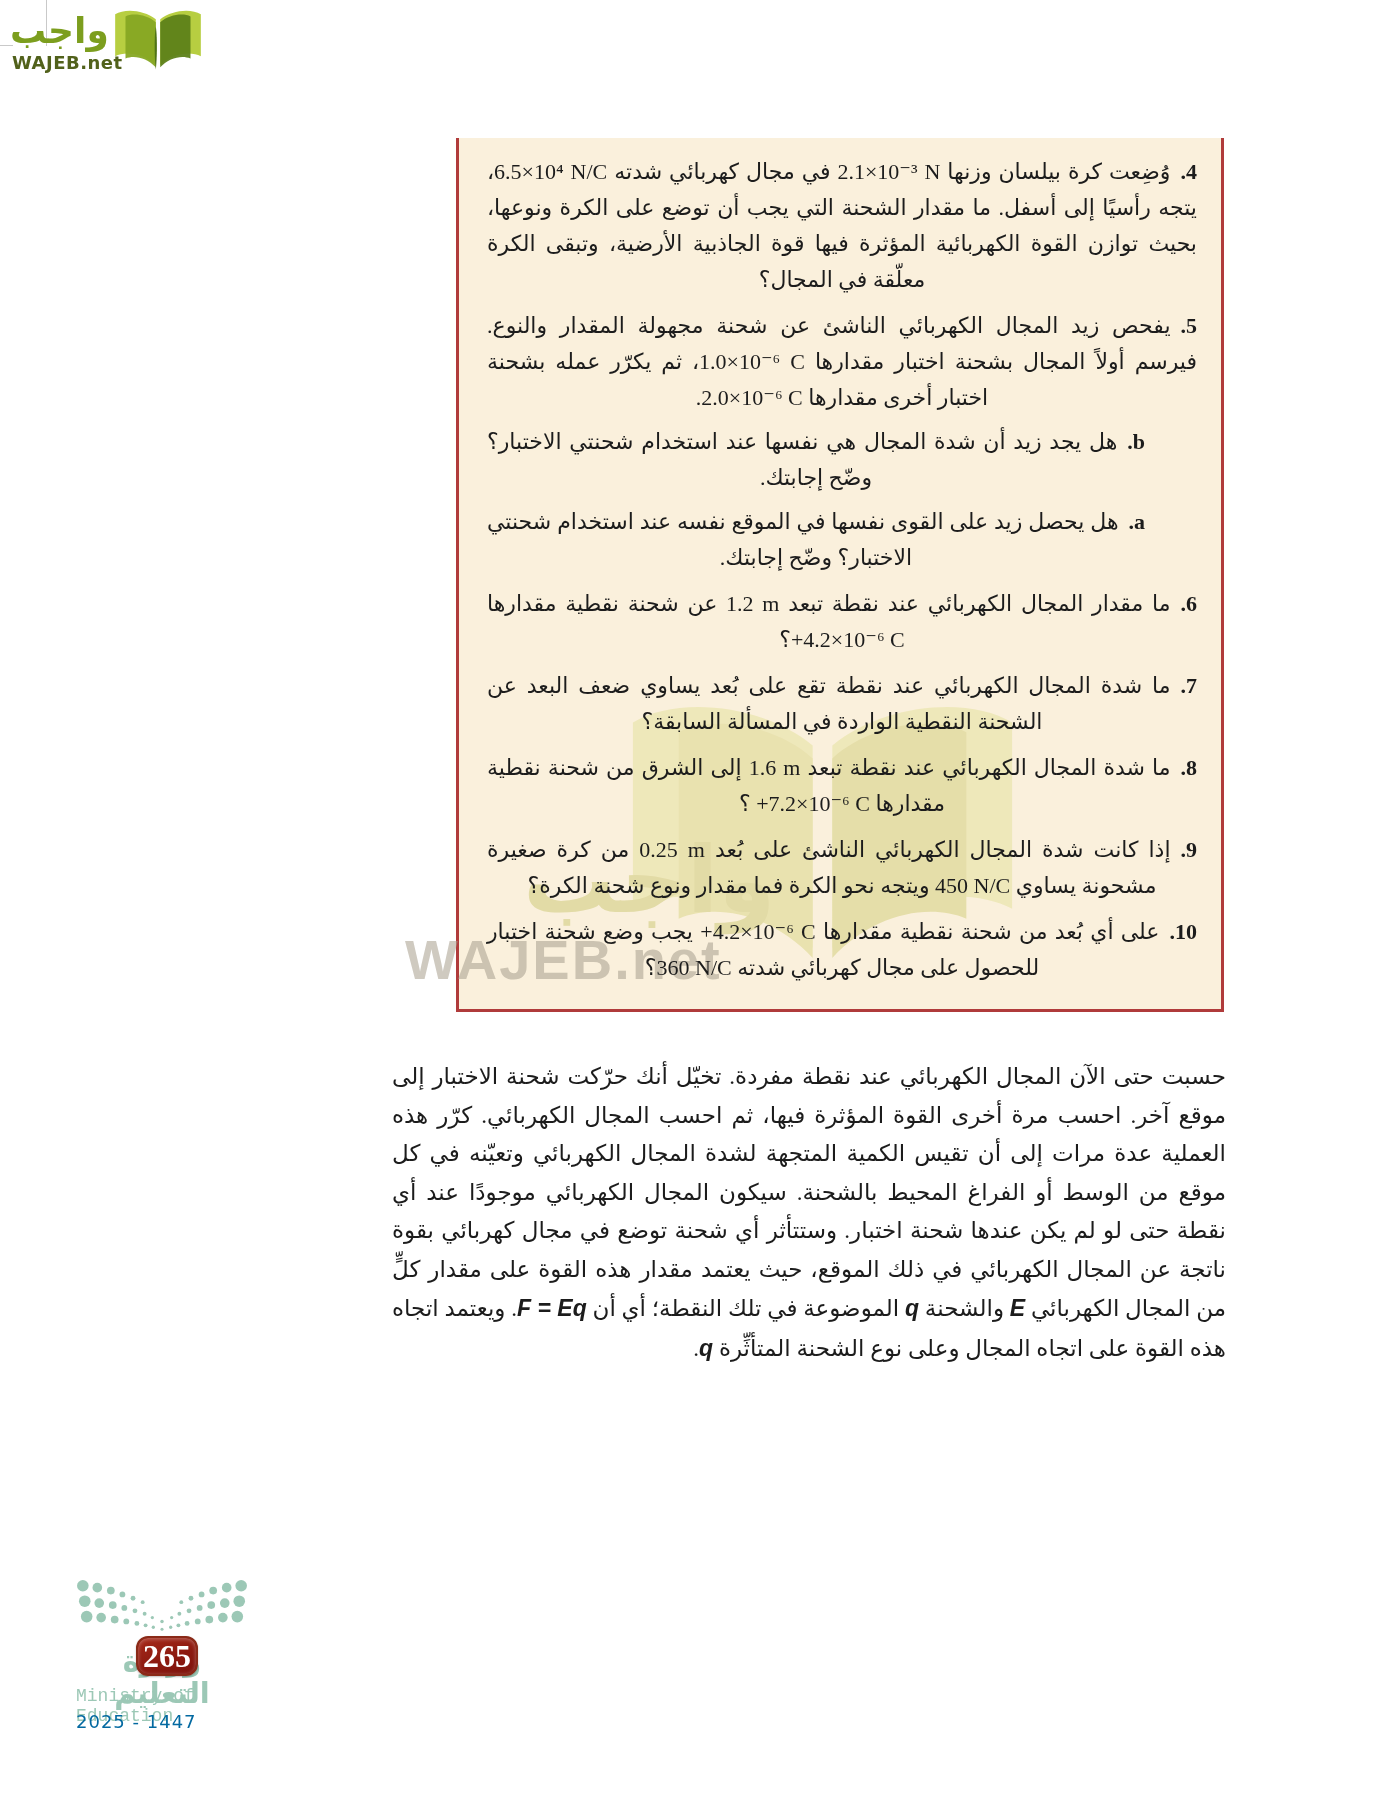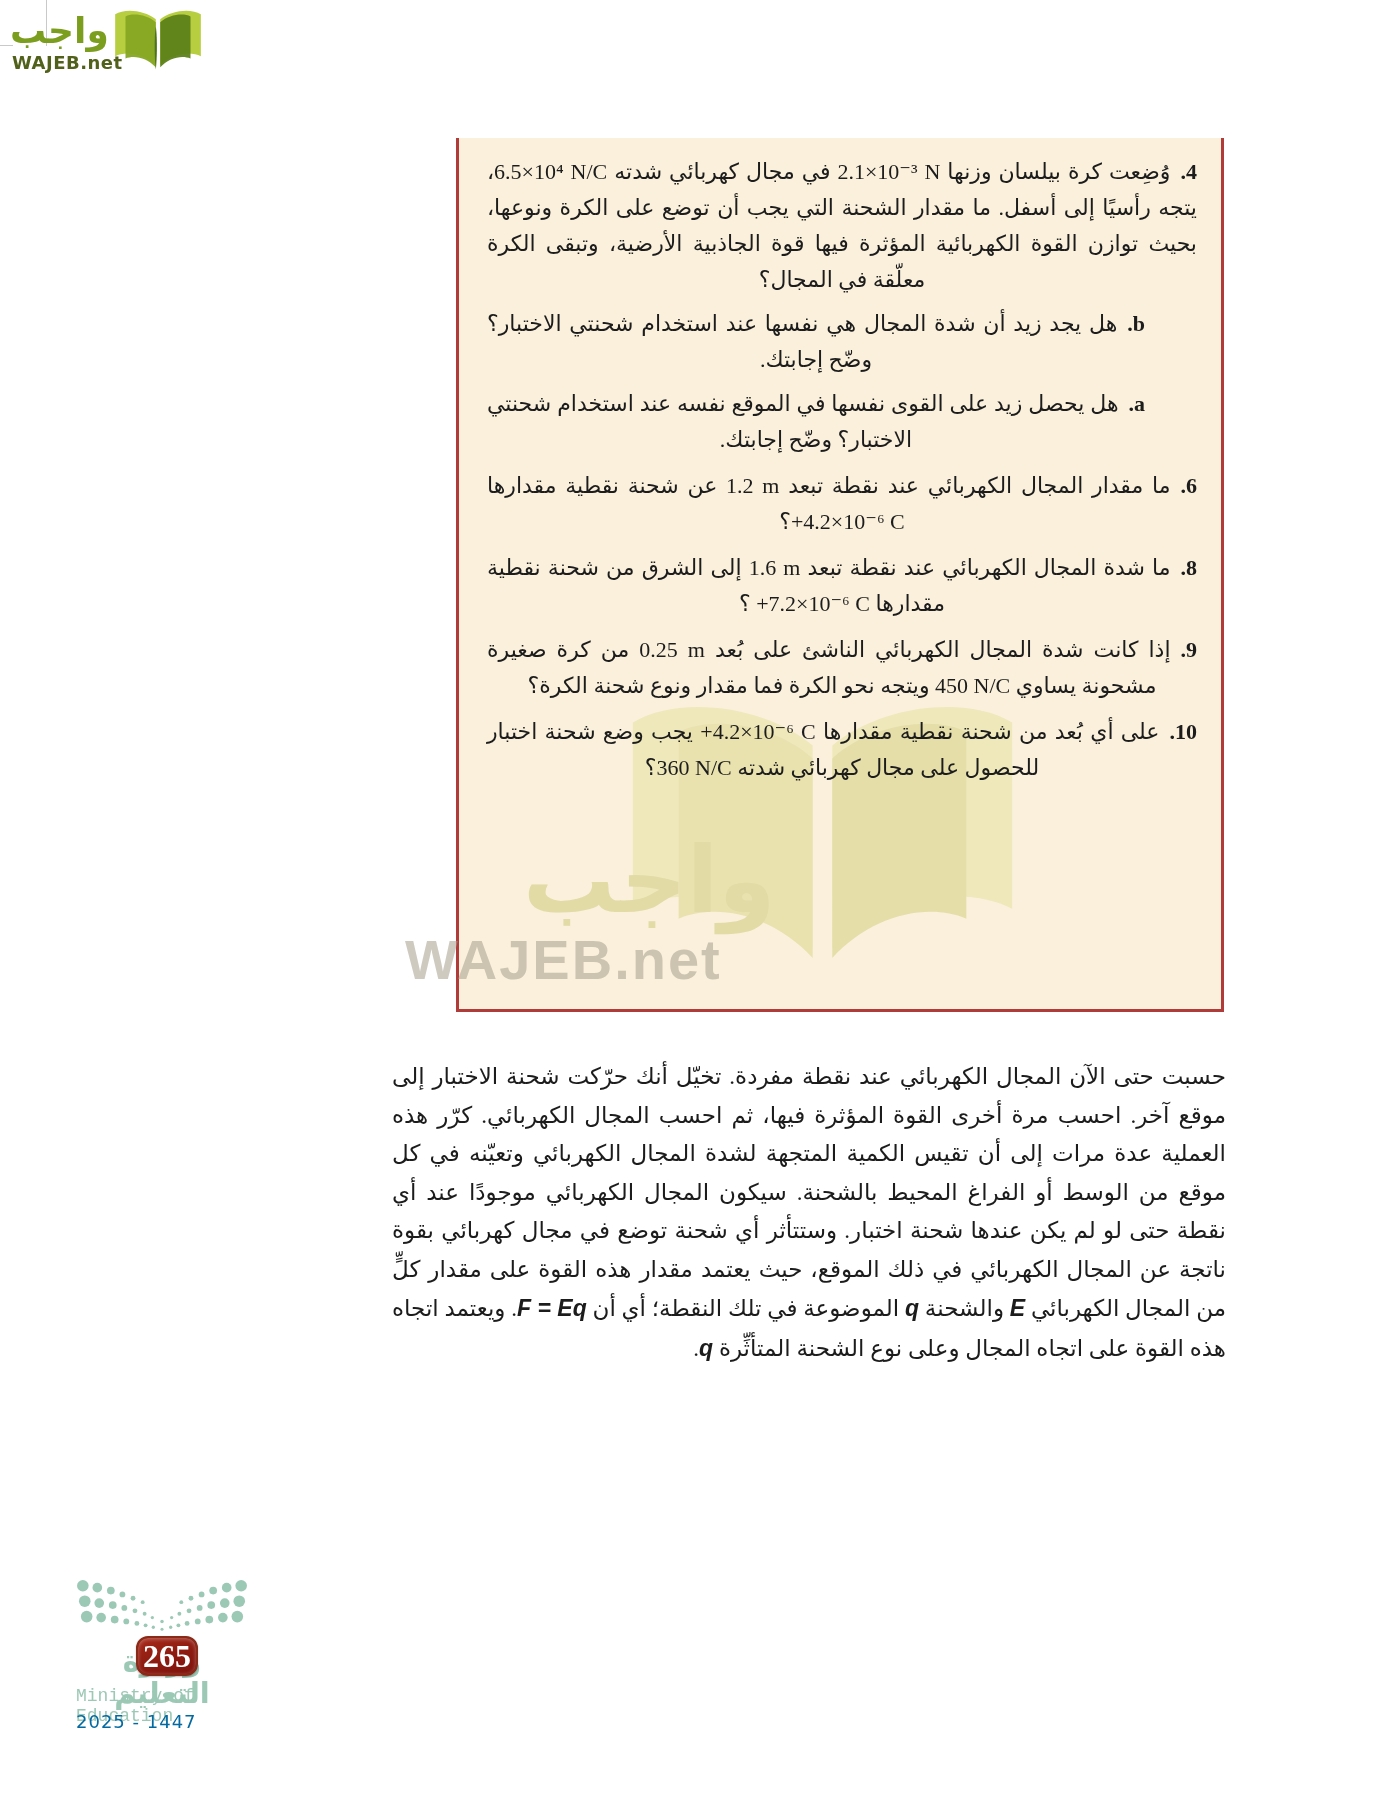--- a/index.html
+++ b/index.html
@@ -83,28 +83,34 @@
       <path fill="#d5d080" d="M68 18 C80 7 100 5 109 10 L109 67 C97 62 80 66 68 79 Z"></path>
     </svg>
     <div class="wm-ar">واجب</div>
     <div class="wm-en">WAJEB.net</div>
   </div>
 
   <section class="problems">
     <div class="prob first">
       <span class="num">4.</span><span>وُضِعت كرة بيلسان وزنها ⁦2.1×10⁻³ N⁩ في مجال كهربائي شدته ⁦6.5×10⁴ N/C⁩، يتجه رأسيًا إلى أسفل. ما مقدار الشحنة التي يجب أن توضع على الكرة ونوعها، بحيث توازن القوة الكهربائية المؤثرة فيها قوة الجاذبية الأرضية، وتبقى الكرة معلّقة في المجال؟</span>
     </div>
+    <div class="prob">
+      <span class="num">5.</span><span>يفحص زيد المجال الكهربائي الناشئ عن شحنة مجهولة المقدار والنوع. فيرسم أولاً المجال بشحنة اختبار مقدارها ⁦1.0×10⁻⁶ C⁩، ثم يكرّر عمله بشحنة اختبار أخرى مقدارها ⁦2.0×10⁻⁶ C⁩.</span>
+    </div>
     <div class="sub">
       <span class="num">b.</span><span>هل يجد زيد أن شدة المجال هي نفسها عند استخدام شحنتي الاختبار؟ وضّح إجابتك.</span>
     </div>
     <div class="sub">
       <span class="num">a.</span><span>هل يحصل زيد على القوى نفسها في الموقع نفسه عند استخدام شحنتي الاختبار؟ وضّح إجابتك.</span>
     </div>
     <div class="prob">
       <span class="num">6.</span><span>ما مقدار المجال الكهربائي عند نقطة تبعد ⁦1.2 m⁩ عن شحنة نقطية مقدارها ⁦+4.2×10⁻⁶ C⁩؟</span>
+    </div>
+    <div class="prob">
+      <span class="num">7.</span><span>ما شدة المجال الكهربائي عند نقطة تقع على بُعد يساوي ضعف البعد عن الشحنة النقطية الواردة في المسألة السابقة؟</span>
     </div>
     <div class="prob">
       <span class="num">8.</span><span>ما شدة المجال الكهربائي عند نقطة تبعد ⁦1.6 m⁩ إلى الشرق من شحنة نقطية مقدارها ⁦+7.2×10⁻⁶ C⁩ ؟</span>
     </div>
     <div class="prob">
       <span class="num">9.</span><span>إذا كانت شدة المجال الكهربائي الناشئ على بُعد ⁦0.25 m⁩ من كرة صغيرة مشحونة يساوي ⁦450 N/C⁩ ويتجه نحو الكرة فما مقدار ونوع شحنة الكرة؟</span>
     </div>
     <div class="prob">
       <span class="num">10.</span><span>على أي بُعد من شحنة نقطية مقدارها ⁦+4.2×10⁻⁶ C⁩ يجب وضع شحنة اختبار للحصول على مجال كهربائي شدته ⁦360 N/C⁩؟</span>
     </div>

